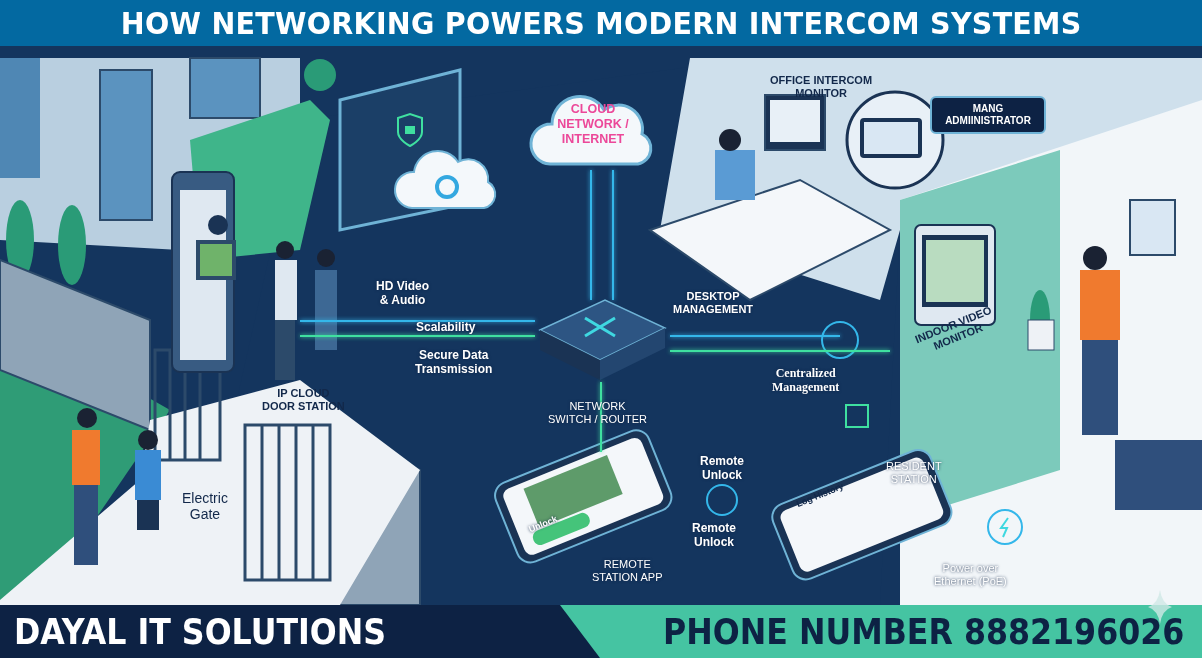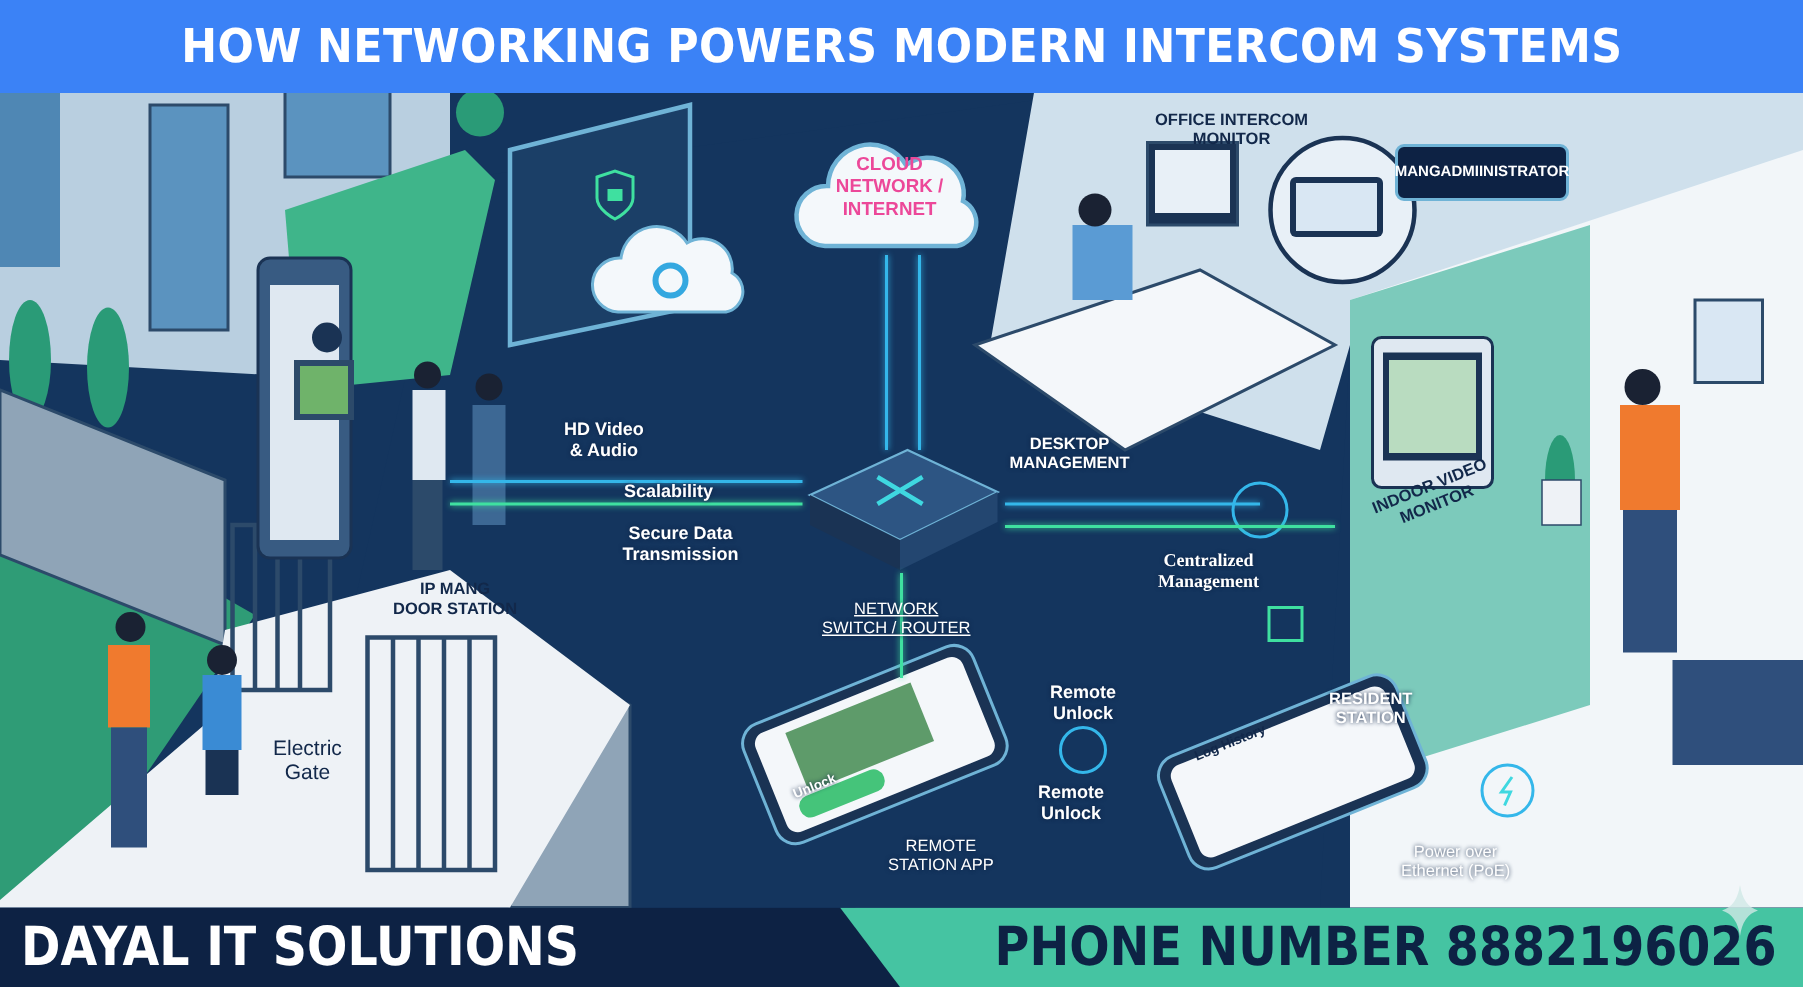--- a/index.html
+++ b/index.html
@@ -1,34 +1,34 @@
 <!DOCTYPE html>
 <html><head>
 <meta charset="utf-8">
 <style>
   html, body { margin:0; padding:0; }
   body { width:1202px; height:658px; overflow:hidden; background:#0f2a4d; font-family:"Liberation Sans", sans-serif; }
   .canvas { position:relative; width:1202px; height:658px; overflow:hidden; background:#14355e; }
-  .title-bar { position:absolute; left:0; top:0; width:1202px; height:62px; background:#3b82f6; display:flex; align-items:center; justify-content:center; z-index:20; }
+  .title-bar { position:absolute; left:0; top:0; width:1202px; height:46px; background:#0369a1; display:flex; align-items:center; justify-content:center; z-index:20; }
   .title-bar span { color:#fff; font-weight:700; font-size:31px; letter-spacing:0.3px; font-family:"DejaVu Sans", sans-serif; transform:scaleX(0.92); white-space:nowrap; }
   .footer { position:absolute; left:0; top:605px; width:1202px; height:53px; z-index:20; }
   .footer .left { position:absolute; left:0; top:0; width:600px; height:53px; background:#0d2244; clip-path:polygon(0 0, 570px 0, 600px 53px, 0 53px); }
   .footer .right { position:absolute; left:560px; top:0; width:642px; height:53px; background:#45c4a2; clip-path:polygon(0 0, 642px 0, 642px 53px, 40px 53px); }
   .footer .company { position:absolute; left:14px; top:6px; color:#fff; font-weight:700; font-size:36px; font-family:"DejaVu Sans", sans-serif; transform:scaleX(0.88); transform-origin:left; white-space:nowrap; }
   .footer .phone { position:absolute; right:18px; top:6px; color:#0d2244; font-weight:700; font-size:36px; font-family:"DejaVu Sans", sans-serif; transform:scaleX(0.88); transform-origin:right; white-space:nowrap; }
   .sparkle { position:absolute; left:1148px; top:590px; width:24px; height:34px; z-index:21; }
 
   .zone { position:absolute; }
   .lbl { position:absolute; color:#fff; font-weight:700; text-align:center; line-height:1.15; white-space:nowrap; font-size:12px; text-shadow:0 0 3px #0d2244; }
   .lbl.dark { color:#12284a; text-shadow:none; }
 
   .cloud-main { position:absolute; left:528px; top:80px; width:130px; height:90px; }
   .cloud-main .txt { position:absolute; left:0; top:22px; width:130px; text-align:center; color:#ec4899; font-weight:700; font-size:12.5px; line-height:1.2; }
 
-  .callout { position:absolute; left:930px; top:96px; width:112px; height:34px; background:#0d2244; border:2px solid #6fb3d6; border-radius:6px; color:#fff; font-size:10px; font-weight:700; text-align:center; line-height:1.2; display:flex; align-items:center; justify-content:center; flex-direction:row; }
+  .callout { position:absolute; left:930px; top:96px; width:112px; height:34px; background:#0d2244; border:2px solid #6fb3d6; border-radius:6px; color:#fff; font-size:10px; font-weight:700; text-align:center; line-height:1.2; display:flex; align-items:center; justify-content:center; flex-direction:column; }
 
   .line { position:absolute; height:2px; background:#34b7ea; box-shadow:0 0 4px #34b7ea; }
   .line.g { background:#3fe0a0; box-shadow:0 0 4px #3fe0a0; }
 </style>
 </head>
 <body>
 
 <div class="canvas">
 
   <svg class="zone" style="left:0;top:0" width="1202" height="658" viewBox="0 0 1202 658">
@@ -171,30 +171,30 @@
     <div>HD Video</div>
     <div>&amp; Audio</div>
   </div>
   <div class="lbl" style="left:416px;top:321px;">Scalability</div>
   <div class="lbl" style="left:391px;top:349px;margin-left:24px;">
     <div>Secure Data</div>
     <div>Transmission</div>
   </div>
 
   <div class="lbl dark" style="left:262px;top:387px;font-size:11px;">
-    <div>IP MANG</div>
+    <div>IP CLOUD</div>
     <div>DOOR STATION</div>
   </div>
 
   <div class="lbl dark" style="left:182px;top:490px;font-size:14px;font-weight:400;">
     <div>Electric</div>
     <div>Gate</div>
   </div>
 
-  <div class="lbl" style="left:548px;top:400px;font-size:11px;font-weight:400;text-decoration:underline;">
+  <div class="lbl" style="left:548px;top:400px;font-size:11px;font-weight:400;">
     <div>NETWORK</div>
     <div>SWITCH / ROUTER</div>
   </div>
 
   <div class="lbl" style="left:673px;top:290px;font-size:11px;font-weight:700;">
     <div>DESKTOP</div>
     <div>MANAGEMENT</div>
   </div>
 
   <div class="lbl" style="left:772px;top:367px;font-family:Liberation Serif, serif;">
@@ -209,21 +209,21 @@
 
   <div class="lbl" style="left:700px;top:455px;">
     <div>Remote</div>
     <div>Unlock</div>
   </div>
   <div class="lbl" style="left:692px;top:522px;">
     <div>Remote</div>
     <div>Unlock</div>
   </div>
 
-  <div class="lbl" style="left:886px;top:460px;font-size:11px;font-weight:700;">
+  <div class="lbl" style="left:886px;top:460px;font-size:11px;font-weight:400;">
     <div>RESIDENT</div>
     <div>STATION</div>
   </div>
 
   <div class="lbl" style="left:592px;top:558px;font-size:11px;font-weight:400;">
     <div>REMOTE</div>
     <div>STATION APP</div>
   </div>
 
   <div class="lbl" style="left:934px;top:562px;font-size:11px;font-weight:400;">

